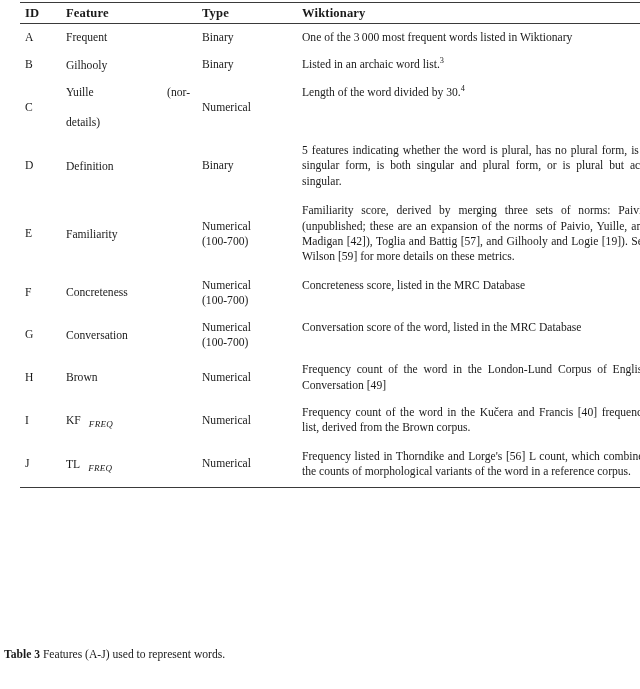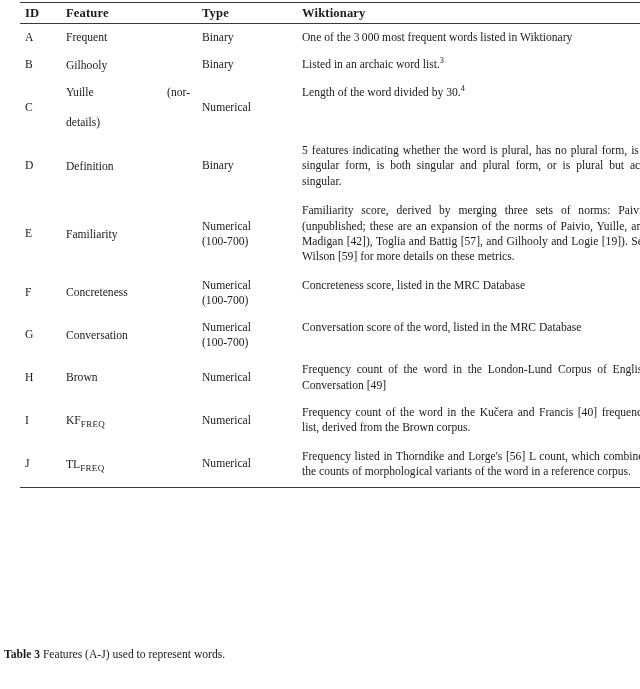--- a/index.html
+++ b/index.html
@@ -96,24 +96,26 @@
     line-height: 0;
     font-size: 0;
   }
 
   sup.fn {
     font-size: 0.72em;
     vertical-align: super;
     line-height: 0;
   }
   .sub-it {
+    font-style: italic;
     font-size: 0.78em;
     vertical-align: sub;
     line-height: 0;
     letter-spacing: 0.3px;
+    margin-left: 8px;
   }
   .thinsp { display: inline-block; width: 2.2px; }
 
   .caption {
     position: absolute;
     left: 4px;
     top: 647px;
     width: 630px;
     font-size: 11.6px;
     line-height: 1.3;

